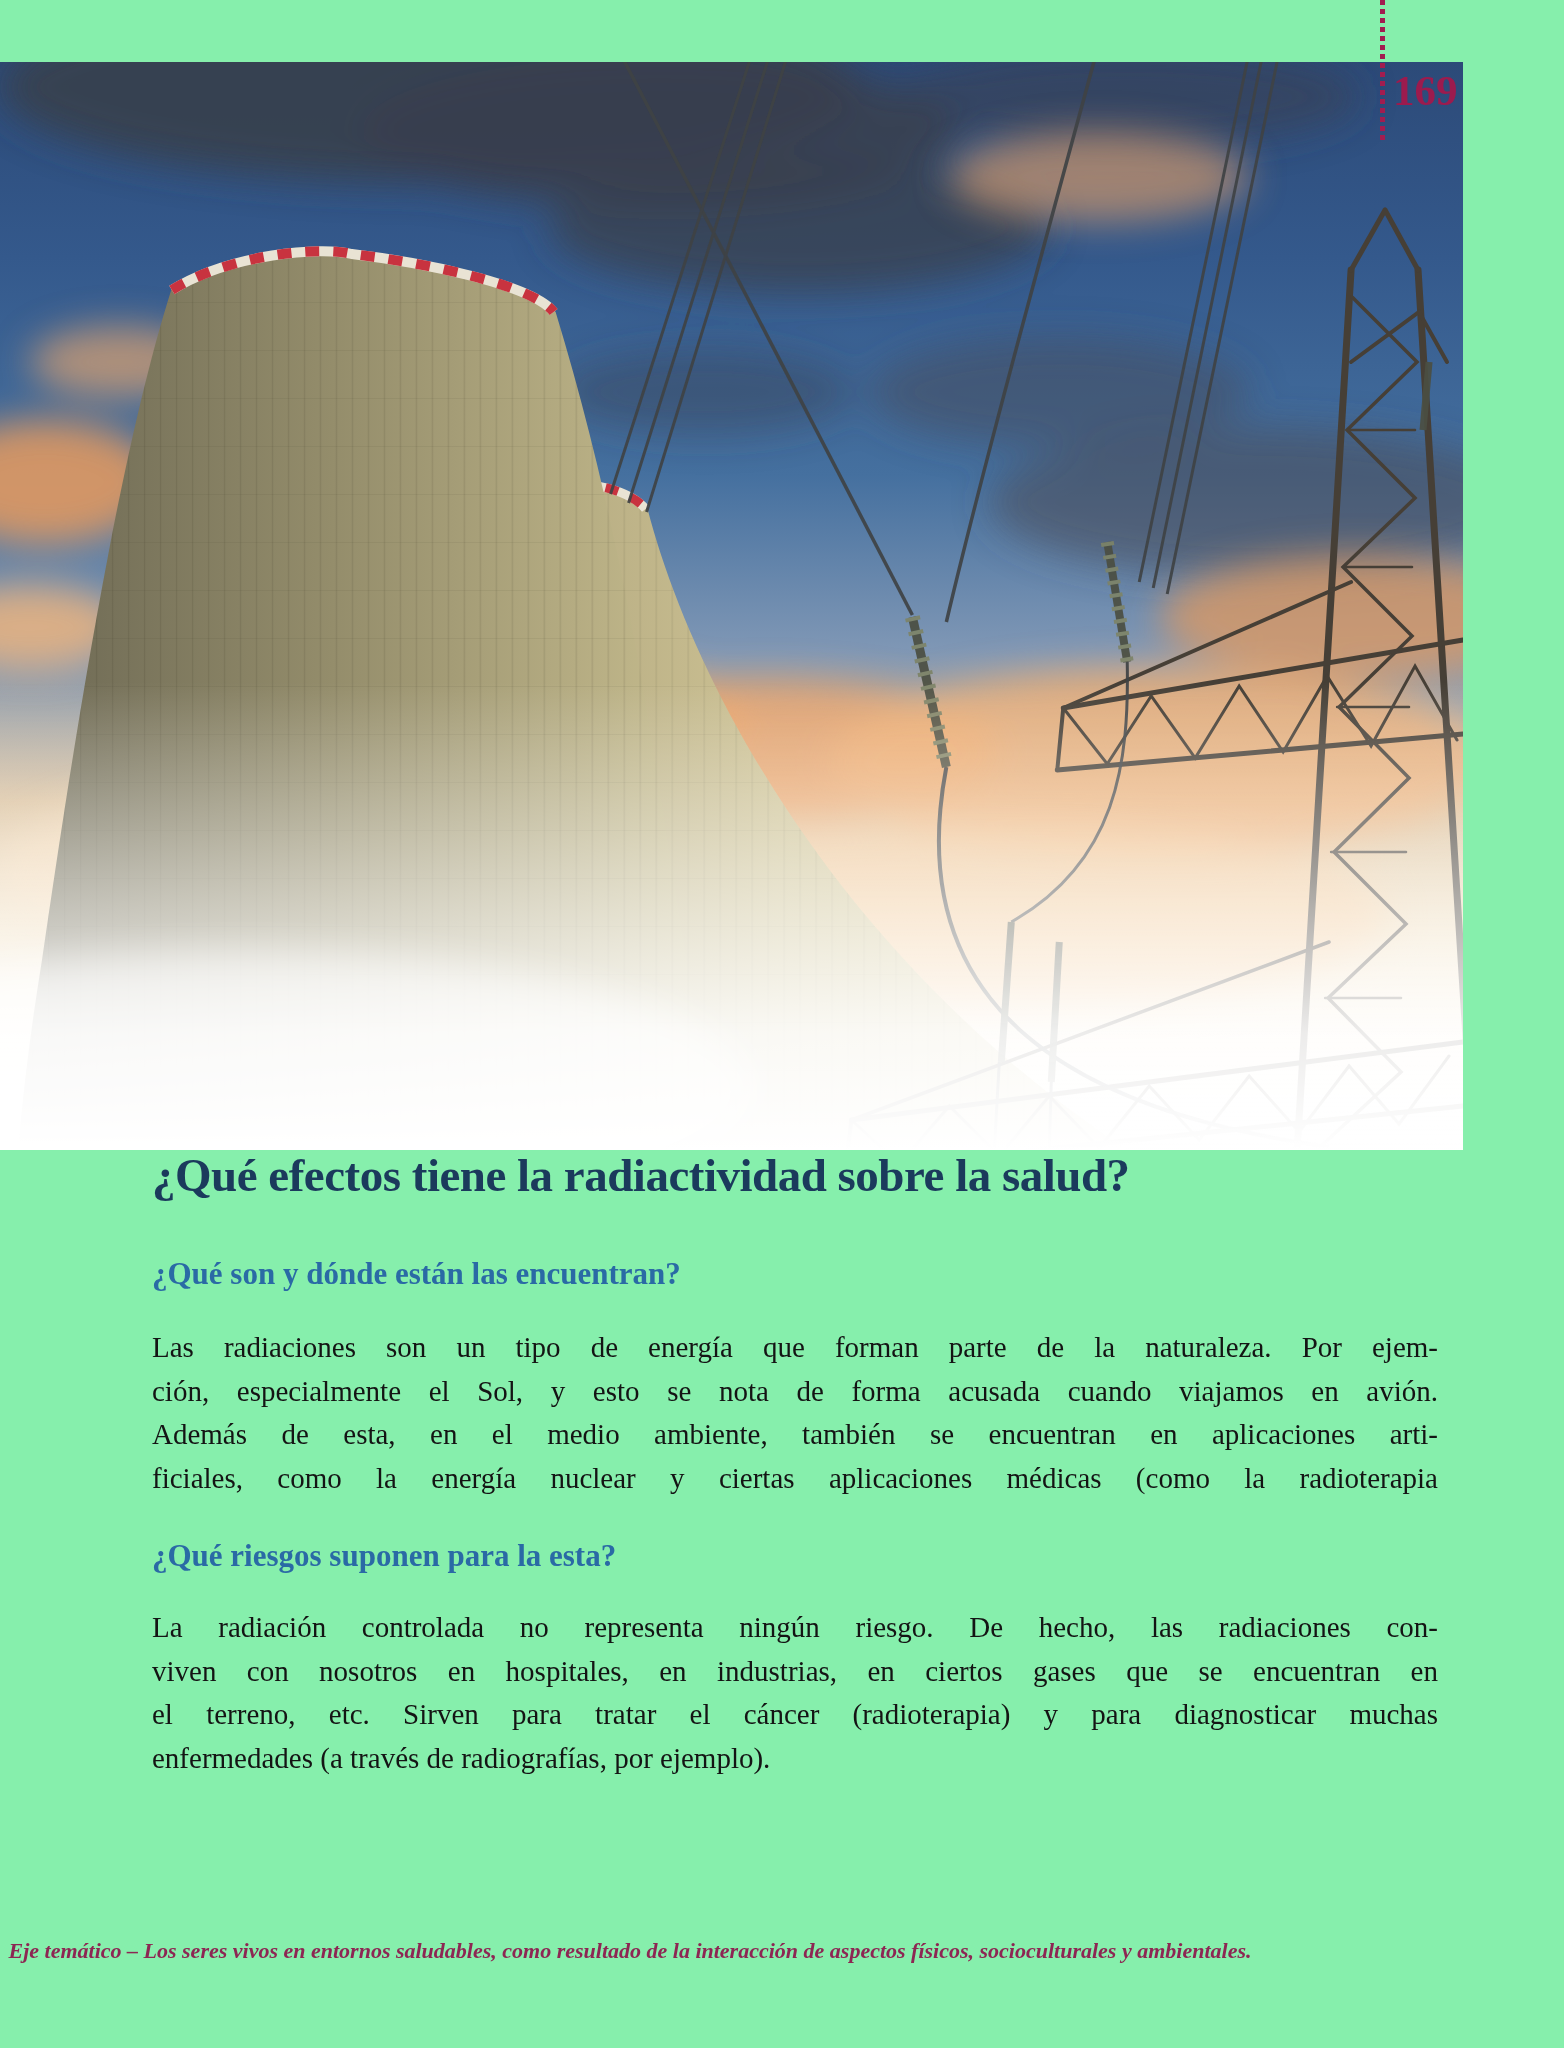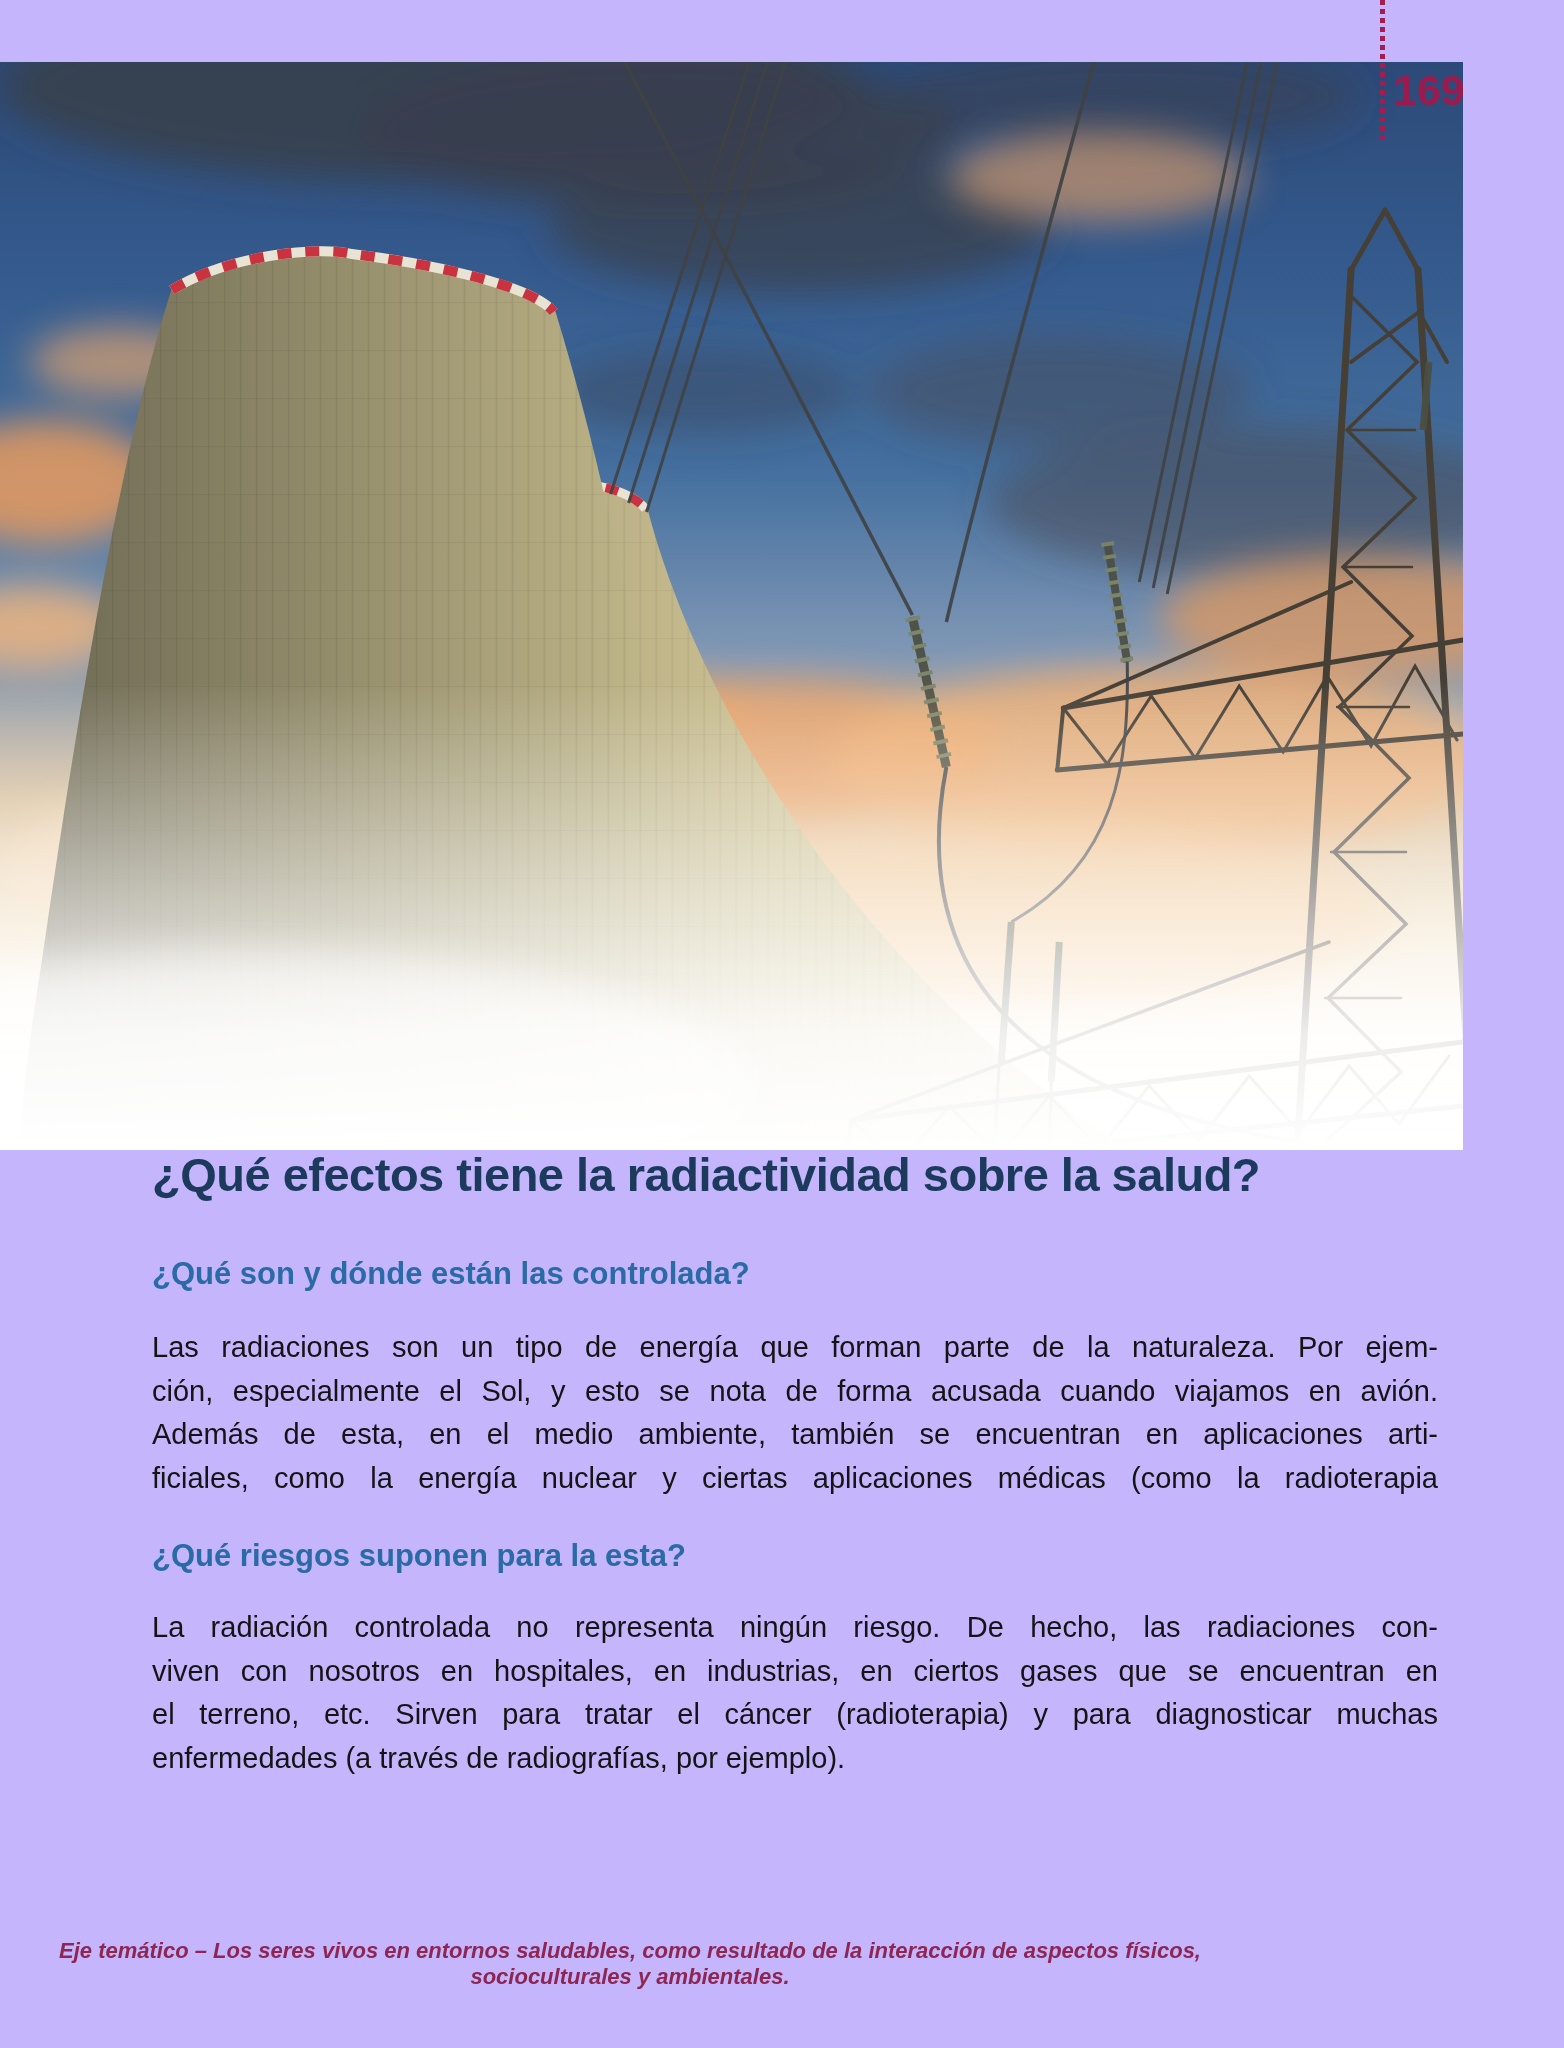--- a/index.html
+++ b/index.html
@@ -1,18 +1,18 @@
 <!DOCTYPE html>
 <html><head>
 <meta charset="utf-8">
 <style>
   html,body { margin:0; padding:0; background:#ffffff; }
   .page {
     position:relative; width:1564px; height:2048px; overflow:hidden;
-    background:#c4b5fd; font-family:Liberation Sans, sans-serif;
+    background:#86efac; font-family:Liberation Serif, serif;
   }
   
   .hero { position:absolute; top:62px; left:0; width:1463px; height:1088px; }
   .hero svg { display:block; }
 
   
   .dotline {
     position:absolute; top:0; left:1380px; width:5px; height:142px; z-index:4;
     background:repeating-linear-gradient(to bottom,#a21d50 0 5px, rgba(0,0,0,0) 5px 9px);
   }
@@ -175,21 +175,21 @@
       </g>
 
       <rect x="0" y="620" width="1464" height="468" fill="url(#fade)"></rect>
       <ellipse cx="240" cy="1030" rx="520" ry="140" fill="#ffffff" opacity="0.55" filter="url(#blurBig)"></ellipse>
     </svg>
   </div>
 
   <div class="content">
     <div class="title">¿Qué efectos tiene la radiactividad sobre la salud?</div>
 
-    <div class="subhead">¿Qué son y dónde están las controlada?</div>
+    <div class="subhead">¿Qué son y dónde están las encuentran?</div>
 
     <div class="para">
       <div class="jline">Las radiaciones son un tipo de energía que forman parte de la naturaleza. Por ejem-</div>
       <div class="jline">ción, especialmente el Sol, y esto se nota de forma acusada cuando viajamos en avión.</div>
       <div class="jline">Además de esta, en el medio ambiente, también se encuentran en aplicaciones arti-</div>
       <div class="jline">ficiales, como la energía nuclear y ciertas aplicaciones médicas (como la radioterapia</div>
     </div>
 
     <div class="subhead second">¿Qué riesgos suponen para la esta?</div>
 

